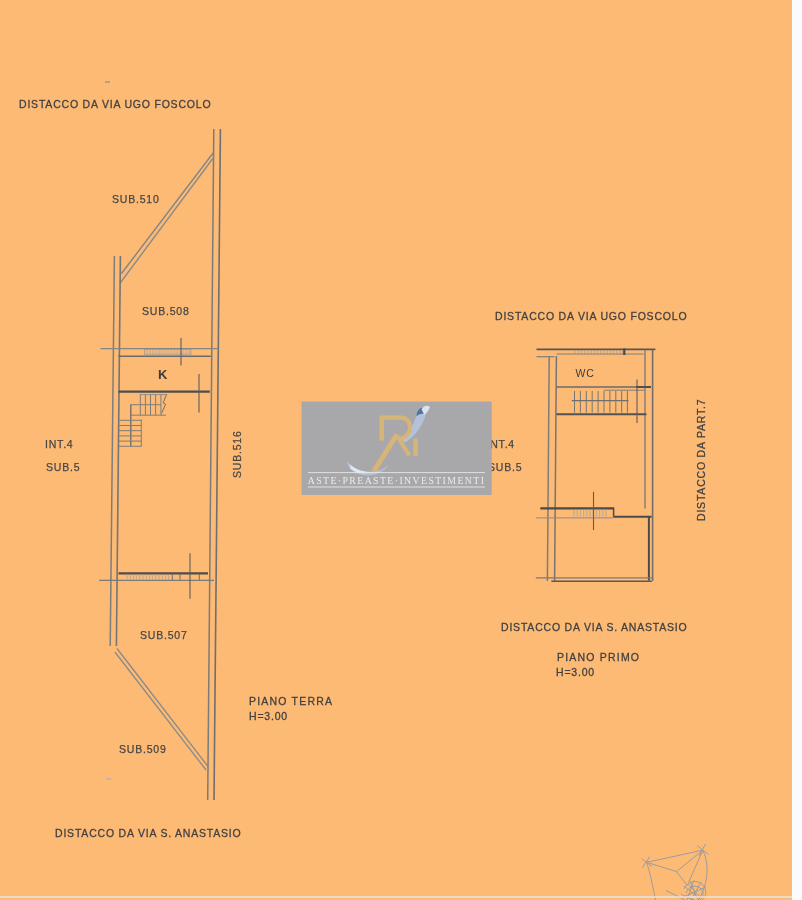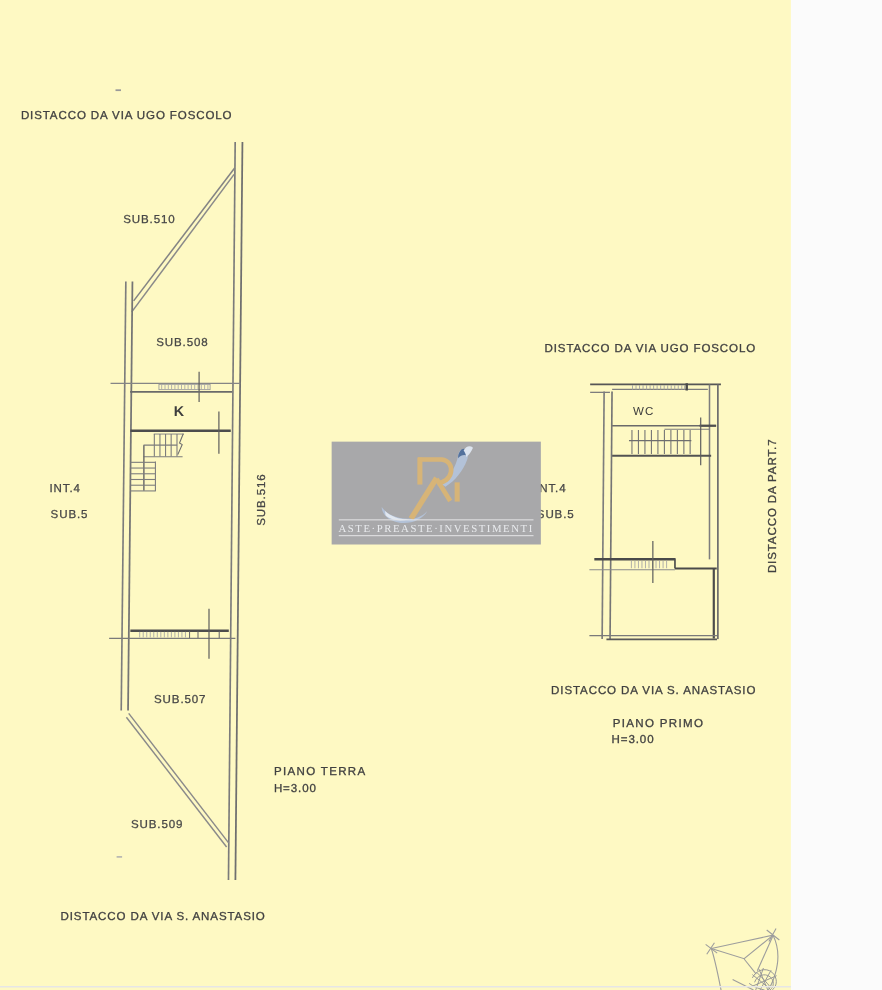--- a/index.html
+++ b/index.html
@@ -1,16 +1,16 @@
 <!DOCTYPE html>
 <html><head>
 <meta charset="utf-8">
 <style>
   html,body{margin:0;padding:0;background:#fbfbfb;}
-  .page{position:relative;width:719px;height:900px;background:#fef9c3;overflow:hidden;
+  .page{position:relative;width:792px;height:900px;background:#fdba74;overflow:hidden;
         font-family:"Liberation Sans", sans-serif;}
   svg{position:absolute;left:0;top:0;}
   text{fill:#3a3a3a;font-family:"Liberation Sans", sans-serif;}
   .lbl{font-size:10.5px;letter-spacing:0.8px;fill:#414141;stroke:#414141;stroke-width:0.28px;}
   .lbl2{font-size:10.5px;letter-spacing:0.8px;fill:#474747;stroke:#474747;stroke-width:0.25px;}
 </style>
 </head>
 <body>
 <div class="page">
 <svg width="802" height="900" viewBox="0 0 802 900">

